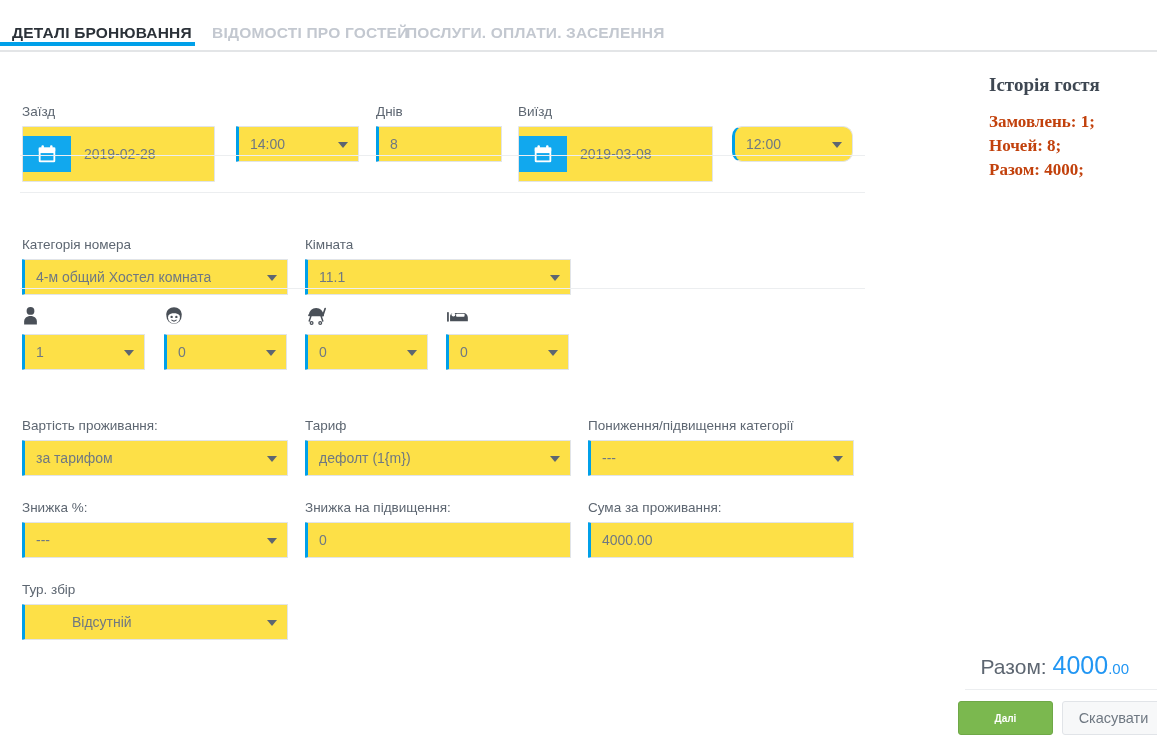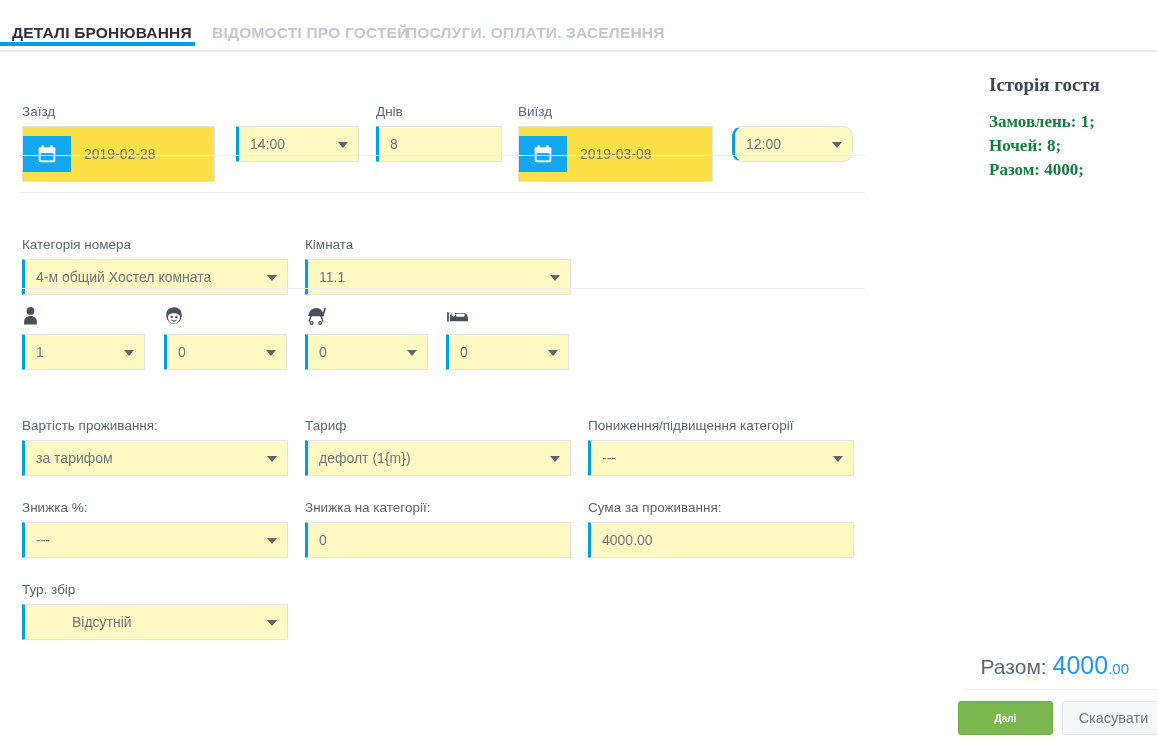--- a/index.html
+++ b/index.html
@@ -33,21 +33,21 @@
   .form-area { position: absolute; left: 0; top: 52px; width: 965px; height: 691px; }
 
   .hr { position: absolute; left: 20px; width: 845px; height: 1px; background: #eceef0; }
 
   .field { position: absolute; margin-top: 28px; }
   .flabel {
     font-size: 13.5px; color: #5d6671; margin: 0 0 6px 0; white-space: nowrap;
     line-height: 16px;
   }
   .control {
-    position: relative; height: 36px; background: #fef9c3;
+    position: relative; height: 36px; background: #fde047;
     border: 1px solid #e1e4e8; border-left: 3px solid #00a0e9;
     display: flex; align-items: center;
     border-radius: 1px;
   }
   .control .txt {
     font-size: 14px; color: #6f7882; padding-left: 11px;
     white-space: nowrap; overflow: hidden;
   }
   .control .caret {
     position: absolute; right: 10px; top: 50%; margin-top: -2px;
@@ -79,21 +79,21 @@
   
   .sidebar { position: absolute; left: 965px; top: 52px; width: 192px; height: 691px; }
   .sb-title {
     position: absolute; left: 24px; top: 22px;
     font-family: "Liberation Serif", serif;
     font-size: 19px; font-weight: bold; color: #3e4752;
   }
   .sb-lines { position: absolute; left: 24px; top: 58px; }
   .sb-line {
     font-family: "Liberation Serif", serif;
-    font-size: 17px; font-weight: bold; color: #15803d;
+    font-size: 17px; font-weight: bold; color: #c2410c;
     line-height: 24px; white-space: nowrap;
   }
 
   .total {
     position: absolute; right: 28px; top: 599px;
     font-size: 21px; color: #5d6671; white-space: nowrap;
   }
   .total .amount { color: #2196f3; font-size: 25px; }
   .total .cents { color: #2196f3; font-size: 15px; }
 
@@ -297,21 +297,21 @@
 
     <div class="field" style="left:22px; top:420px; width:266px;">
       <div class="flabel">Знижка %:</div>
       <div class="control" style="width:266px;">
         <span class="txt">---</span>
         <span class="caret"></span>
       </div>
     </div>
 
     <div class="field" style="left:305px; top:420px; width:266px;">
-      <div class="flabel">Знижка на категорії:</div>
+      <div class="flabel">Знижка на підвищення:</div>
       <div class="control" style="width:266px;">
         <span class="txt">0</span>
       </div>
     </div>
 
     <div class="field" style="left:588px; top:420px; width:266px;">
       <div class="flabel">Сума за проживання:</div>
       <div class="control" style="width:266px;">
         <span class="txt">4000.00</span>
       </div>

